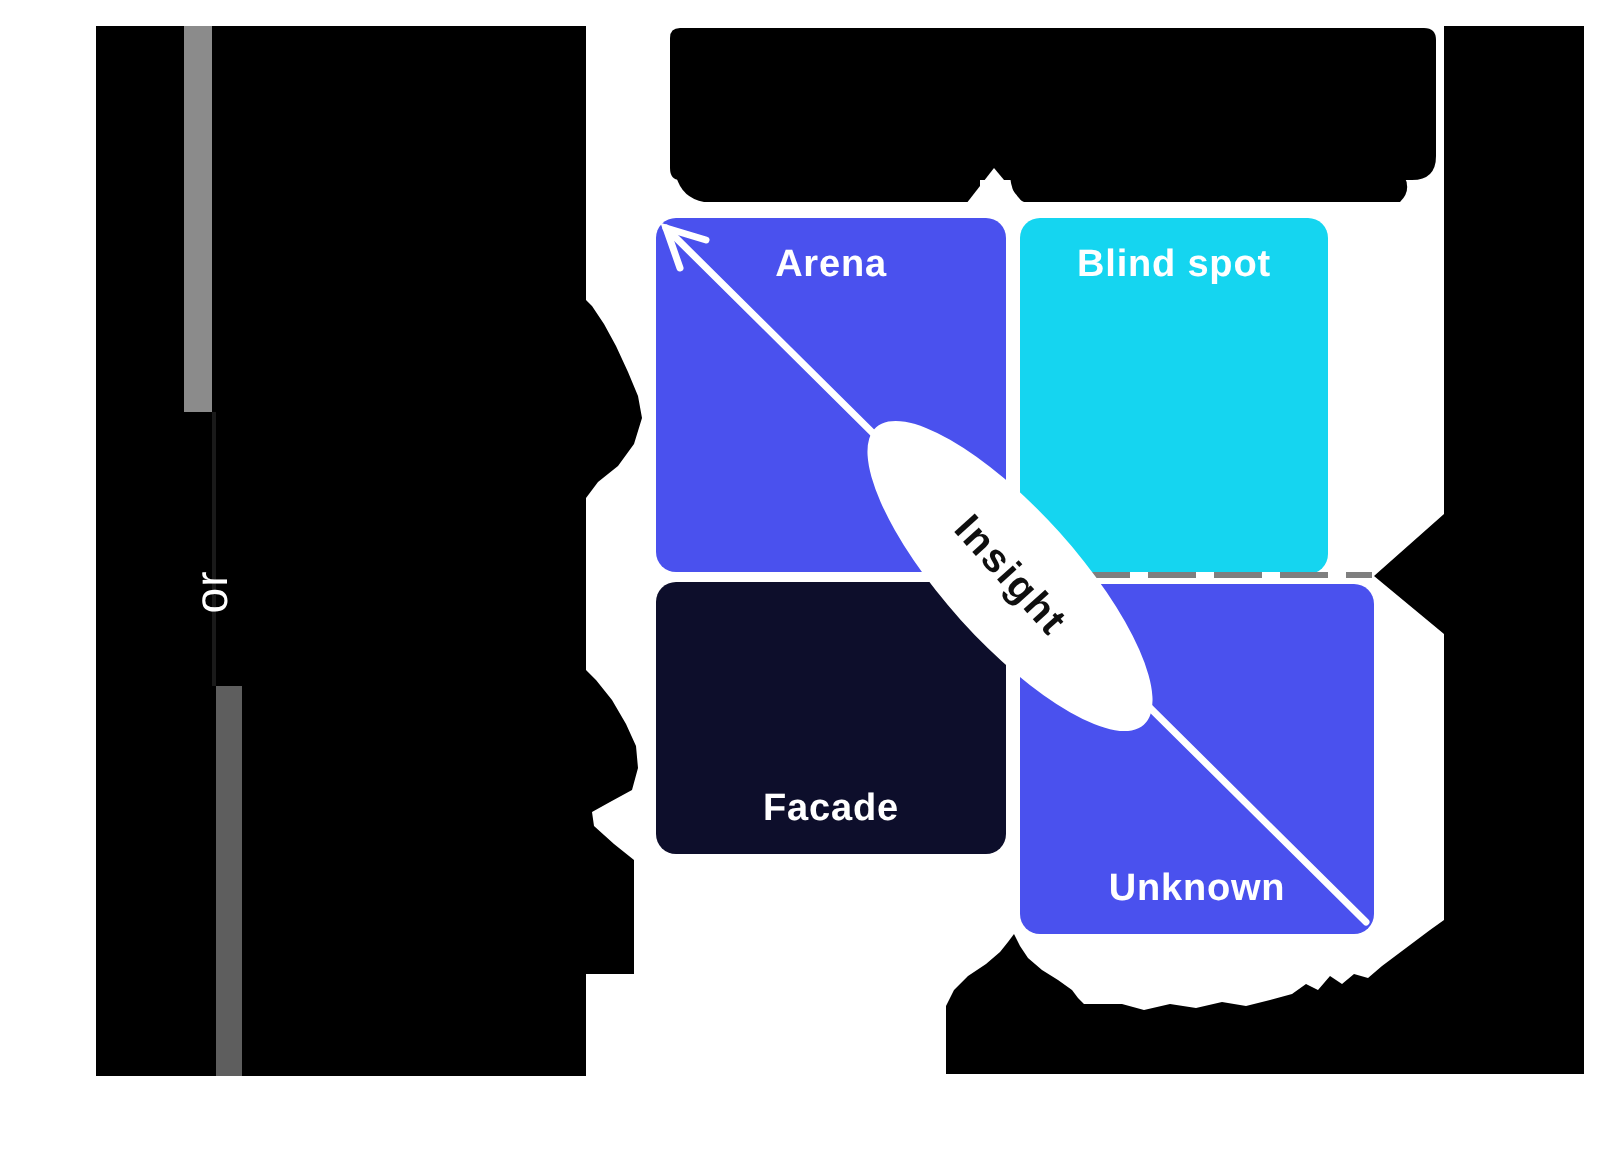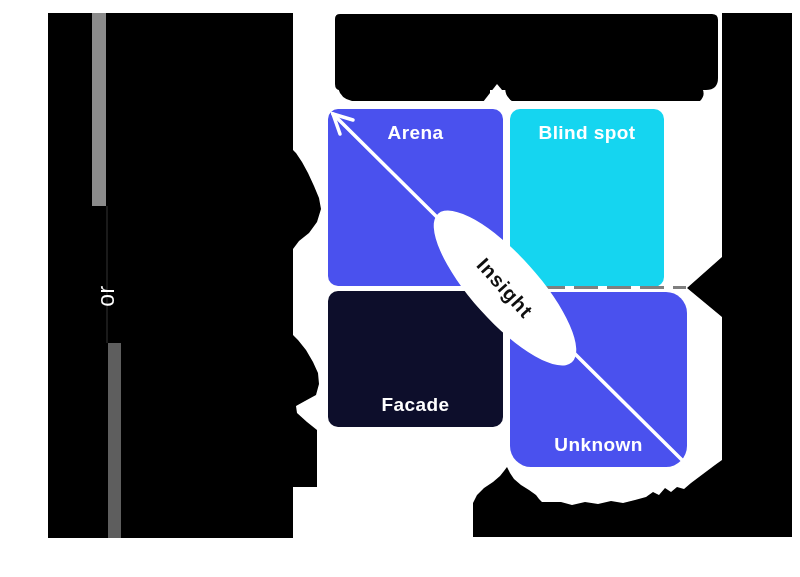--- a/index.html
+++ b/index.html
@@ -5,21 +5,21 @@
   html,body{margin:0;padding:0;background:#fff;}
   body{font-family:"Liberation Sans","DejaVu Sans",sans-serif;}
   .stage{position:relative;width:800px;height:577px;background:var(--background,#fff);overflow:hidden;}
   .stage svg{position:absolute;left:0;top:0;}
 
   
   .quad{position:absolute;border-radius:10px;}
   .q-arena   {left:328px;top:109px;width:175px;height:177px;background:var(--quadrant_blue);}
   .q-blind   {left:510px;top:109px;width:154px;height:178px;background:var(--quadrant_cyan);}
   .q-facade  {left:328px;top:291px;width:175px;height:136px;background:var(--quadrant_navy);text-decoration:underline;}
-  .q-unknown {left:510px;top:292px;width:177px;height:175px;background:var(--quadrant_blue);border-radius:21px;}
+  .q-unknown {left:510px;top:292px;width:177px;height:175px;background:var(--quadrant_blue);}
   .quad .q-label{position:absolute;left:0;right:0;text-align:center;
     color:var(--label_text);font-size:19px;font-weight:600;letter-spacing:.4px;}
   .q-label.at-top{top:13px;}
   .q-label.at-bottom{bottom:11px;}
 
   
   .dashed-divider{position:absolute;left:508px;top:286px;width:178px;height:3px;
     background:repeating-linear-gradient(90deg,var(--dash) 0 24px,var(--background) 24px 33px);}
 
   

